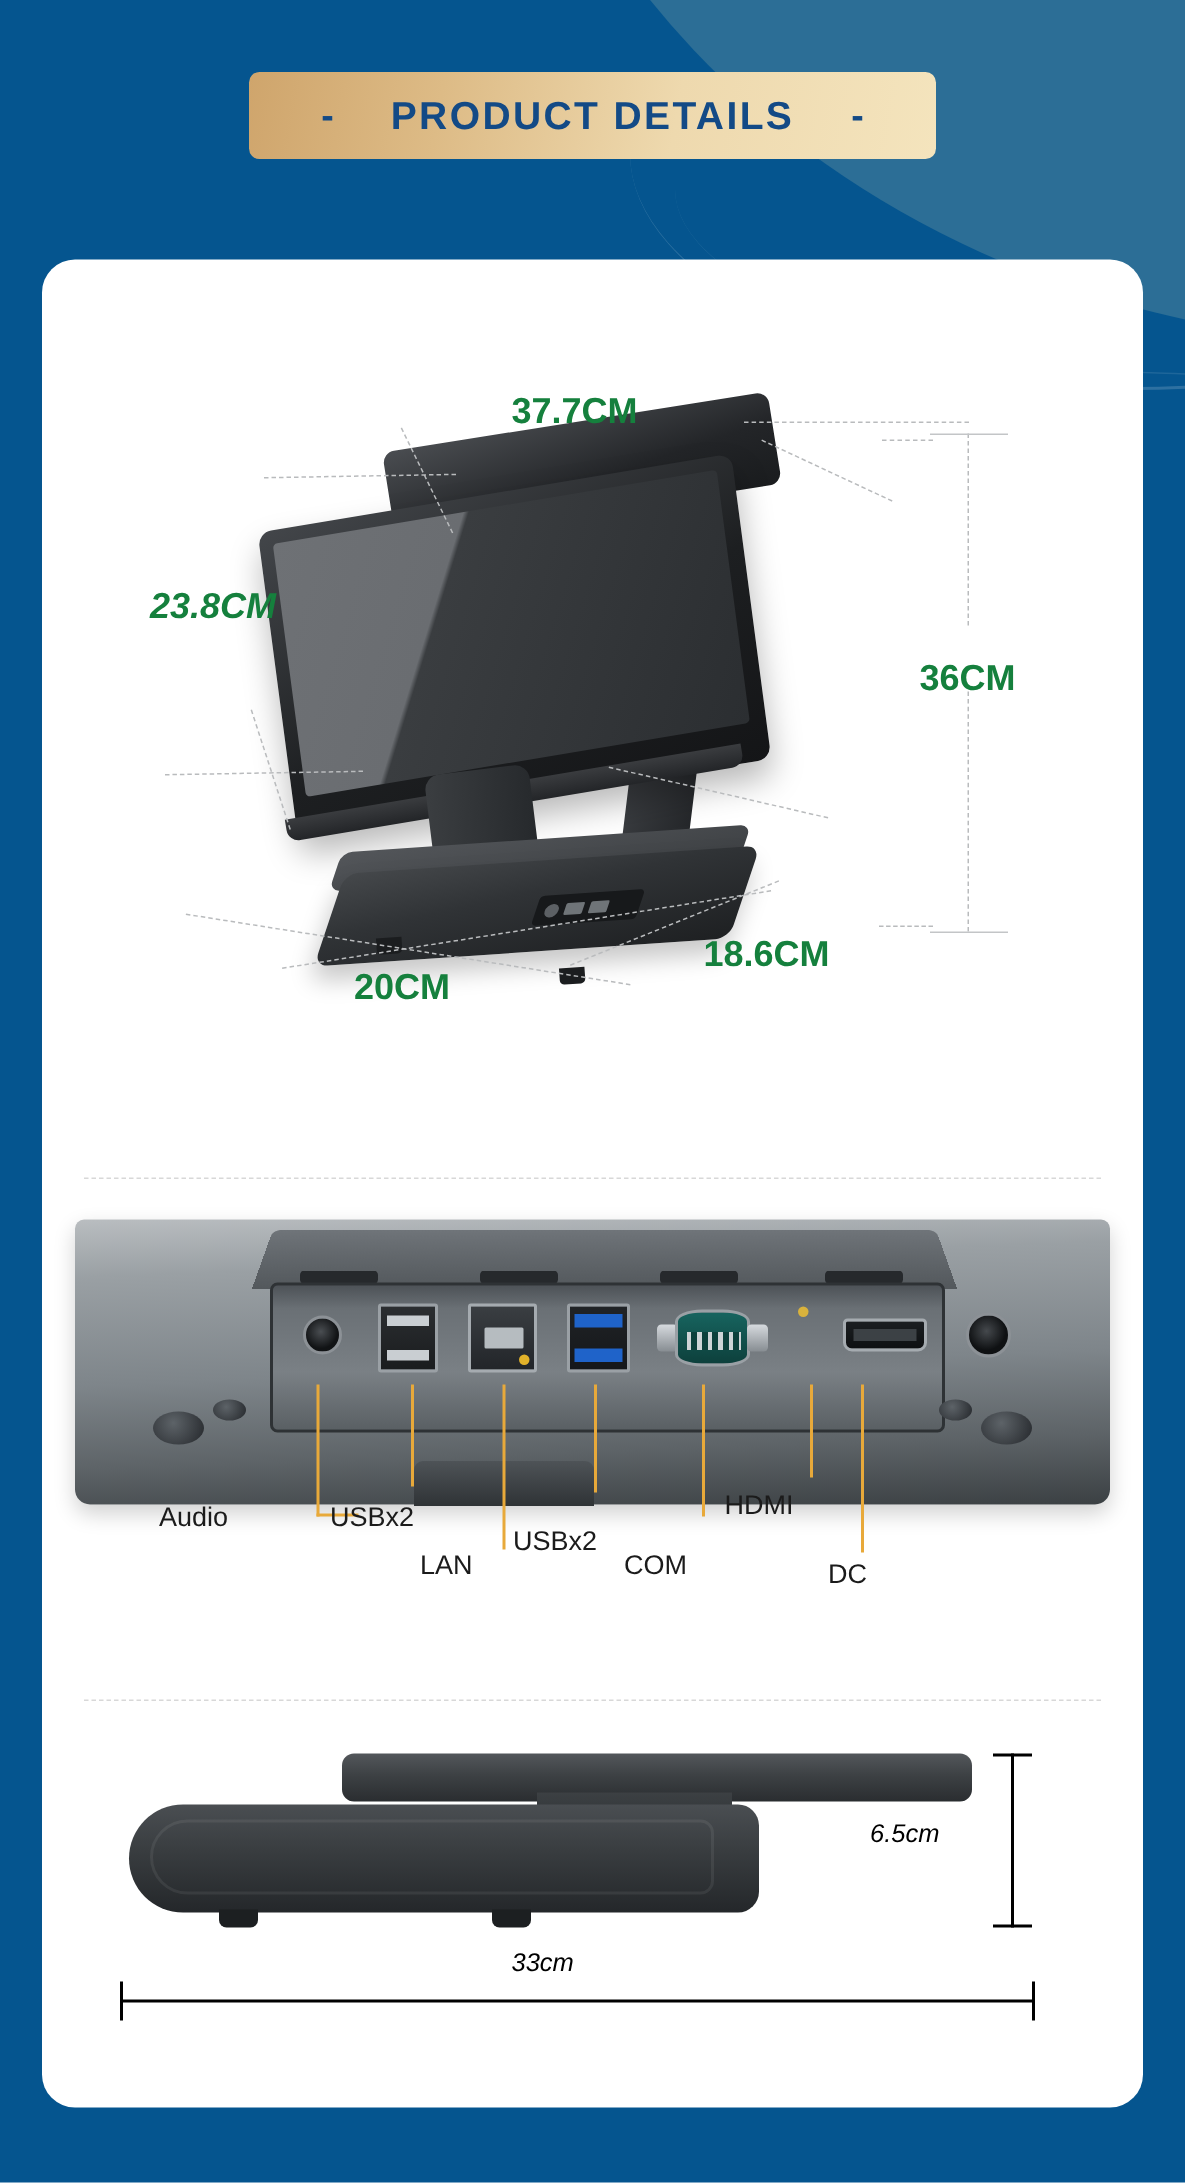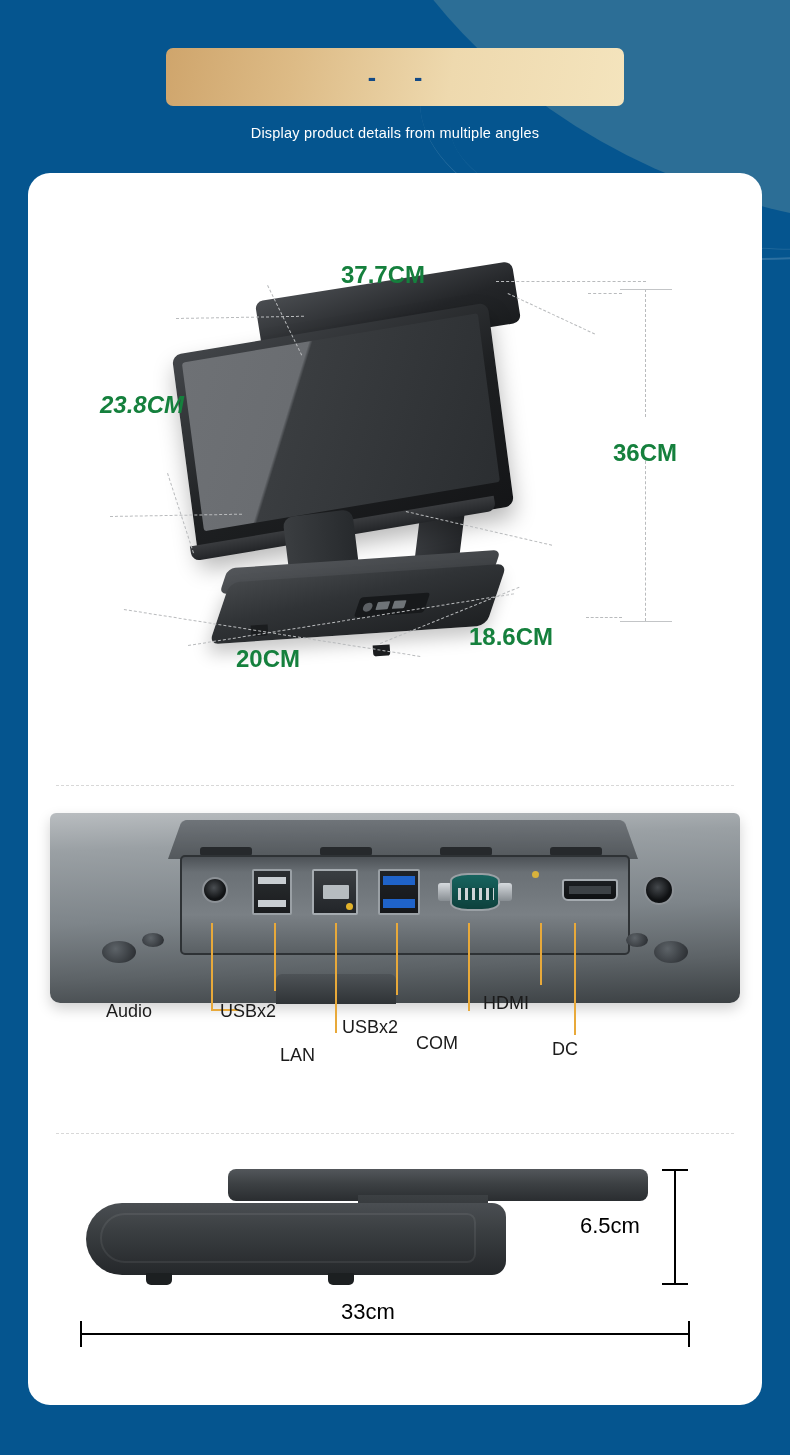--- a/index.html
+++ b/index.html
@@ -92,22 +92,23 @@
   }
   .port-label {
     position:absolute;
     color:#1b1b1b;
     font-size:18px;
     white-space:nowrap;
   }
   .blk-label {
     position:absolute;
     color:#000;
-    font-size:22px;
+    font-size:17px;
     white-space:nowrap;
+    font-style:italic;
   }
 
   
   .lead {
     position:absolute;
     border-top:1px dashed #b9bbbd;
     transform-origin:0 0;
   }
   
   .olead { position:absolute; background:#e8a93a; width:2px; }
@@ -309,23 +310,23 @@
 
 <div class="bg-deco">
   <div class="deco-blob"></div>
   <div class="deco-arc"></div>
   <div class="deco-arc2"></div>
 </div>
 
 <div class="header">
   <div class="banner">
     <span class="dash">-</span>
+    <span class="btitle">PRODUCT DETAILS</span>
     <span class="dash">-</span>
   </div>
-  <div class="subtitle">Display product details from multiple angles</div>
 </div>
 
 <div class="card">
 
   <div class="divider d1"></div>
   <div class="divider d2"></div>
 
   <div class="sec1">
 
     <div class="pos">
@@ -408,21 +409,21 @@
     <div class="olead-h" style="left:183px; top:224px; width:28px;"></div>
     <div class="olead" style="left:246px; top:138px; height:68px;"></div>
     <div class="olead" style="left:307px; top:138px; height:110px;"></div>
     <div class="olead" style="left:368px; top:138px; height:72px;"></div>
     <div class="olead" style="left:440px; top:138px; height:88px;"></div>
     <div class="olead" style="left:512px; top:138px; height:62px;"></div>
     <div class="olead" style="left:546px; top:138px; height:112px;"></div>
 
     <span class="port-label" style="left:78px; top:216px;">Audio</span>
     <span class="port-label" style="left:192px; top:216px;">USBx2</span>
-    <span class="port-label" style="left:252px; top:260px;">LAN</span>
+    <span class="port-label" style="left:252px; top:248px;">LAN</span>
     <span class="port-label" style="left:314px; top:232px;">USBx2</span>
     <span class="port-label" style="left:388px; top:248px;">COM</span>
     <span class="port-label" style="left:455px; top:208px;">HDMI</span>
     <span class="port-label" style="left:524px; top:254px;">DC</span>
   </div>
 
   <div class="sec3">
 
     <div class="sv-top"></div>
     <div class="sv-hinge"></div>

